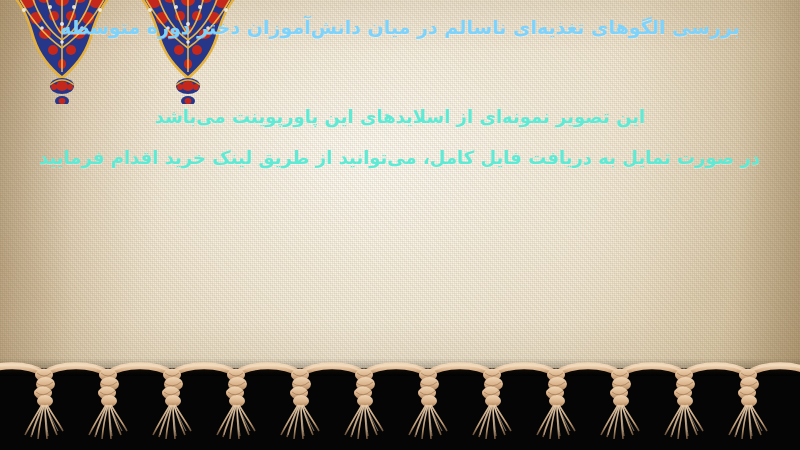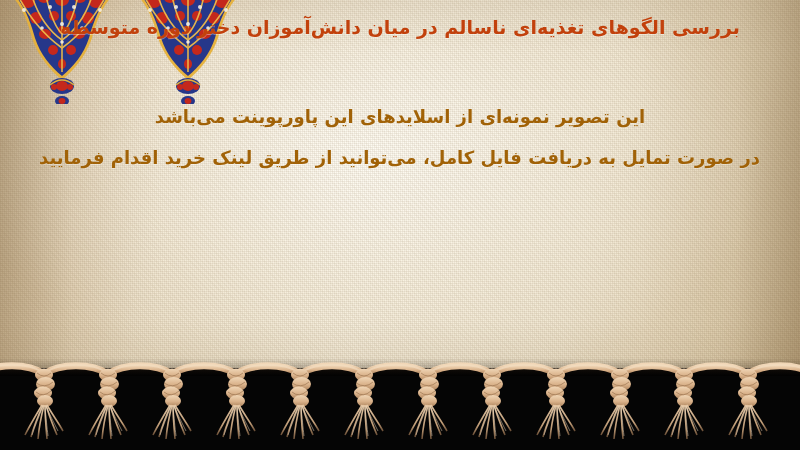--- a/index.html
+++ b/index.html
@@ -73,37 +73,37 @@
 
   .title {
     position: absolute;
     right: 60px;
     top: 14px;
     width: 680px;
     text-align: center;
     font-size: 19px;
     font-weight: 700;
     line-height: 1.45;
-    color: #c2410c;
+    color: #7dd3fc;
     letter-spacing: 0px;
     text-shadow: 0 1px 0 rgba(255,255,255,0.35);
   }
 
   .body-lines {
     position: absolute;
     right: 40px;
     top: 108px;
     width: 720px;
     text-align: center;
   }
   .body-line {
     font-size: 18px;
     font-weight: 700;
     line-height: 1.0;
-    color: #a16207;
+    color: #5eead4;
     margin: 0 0 23px 0;
     white-space: nowrap;
     text-shadow: 0 1px 0 rgba(255,255,255,0.30);
   }
   .body-line:last-child { margin-bottom: 0; margin-left: 40px; }
 
   
   .bottom-band {
     position: absolute;
     left: 0;

